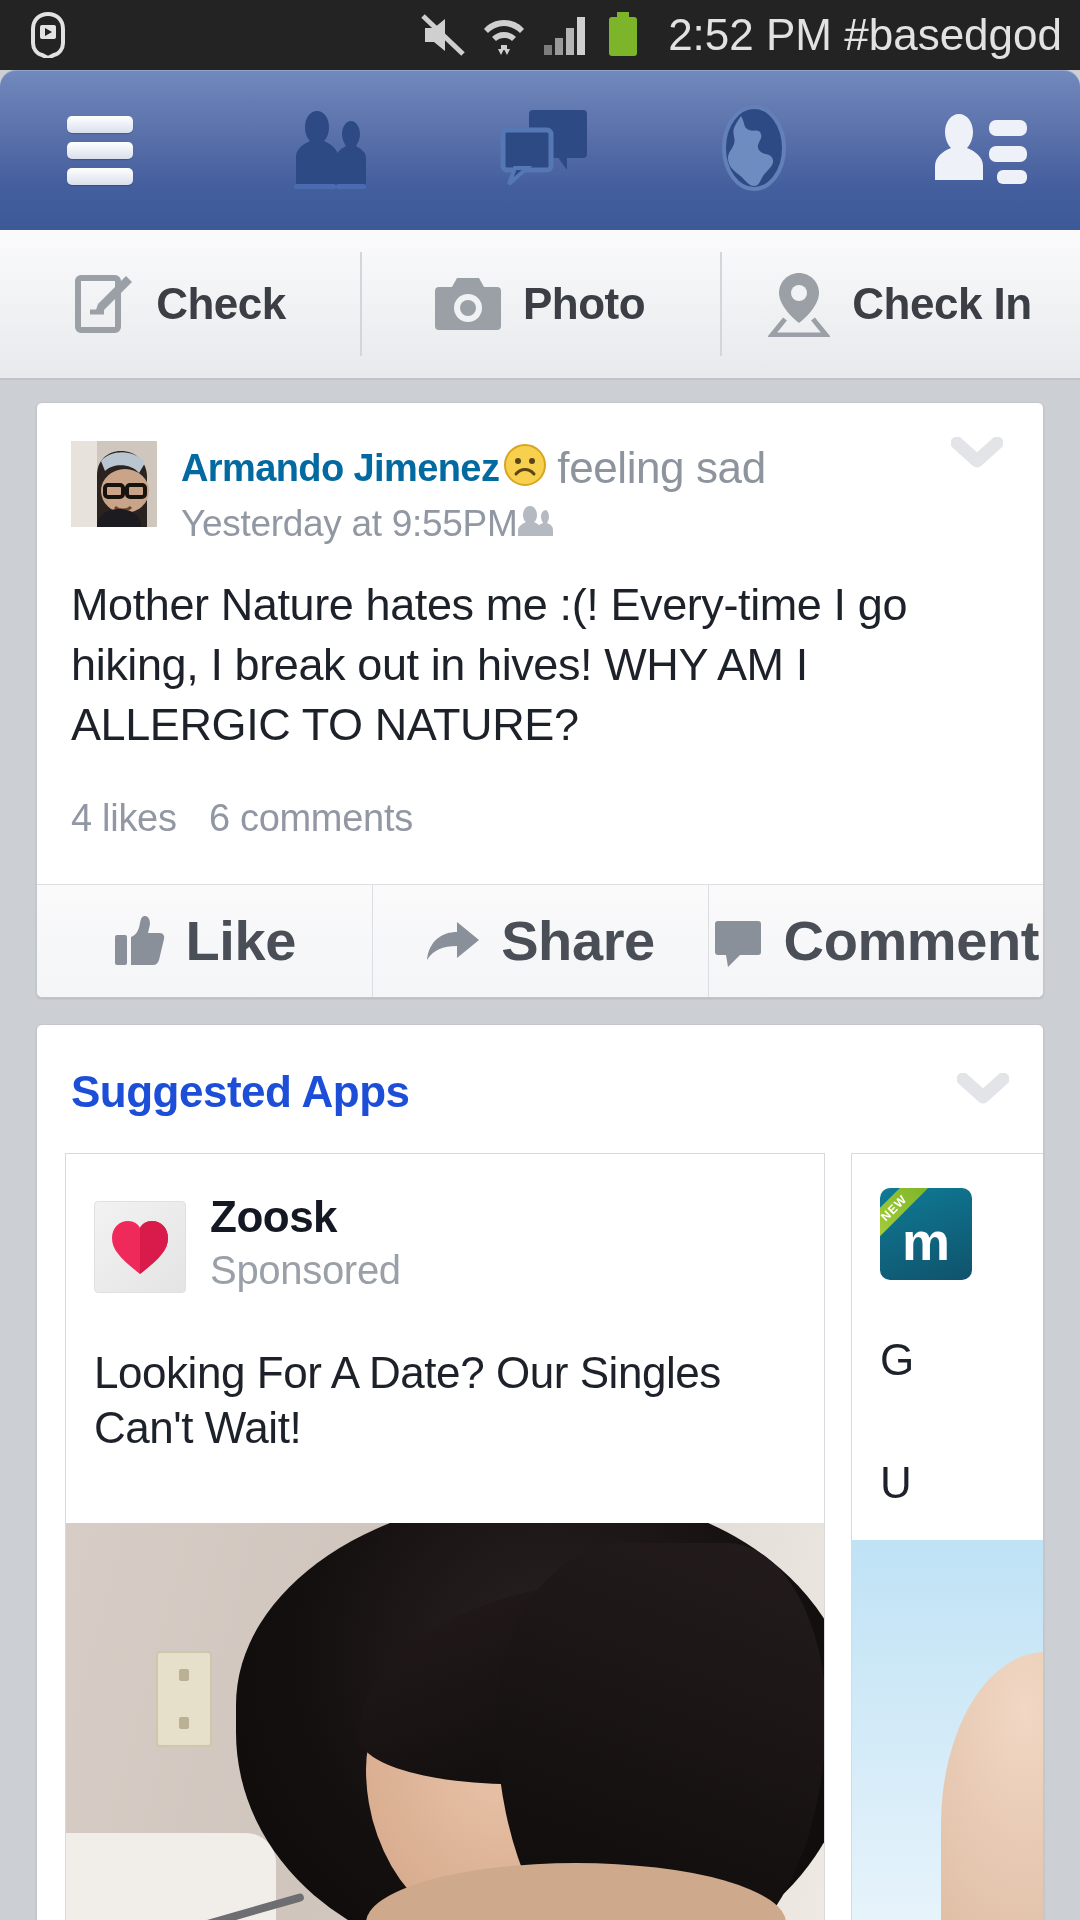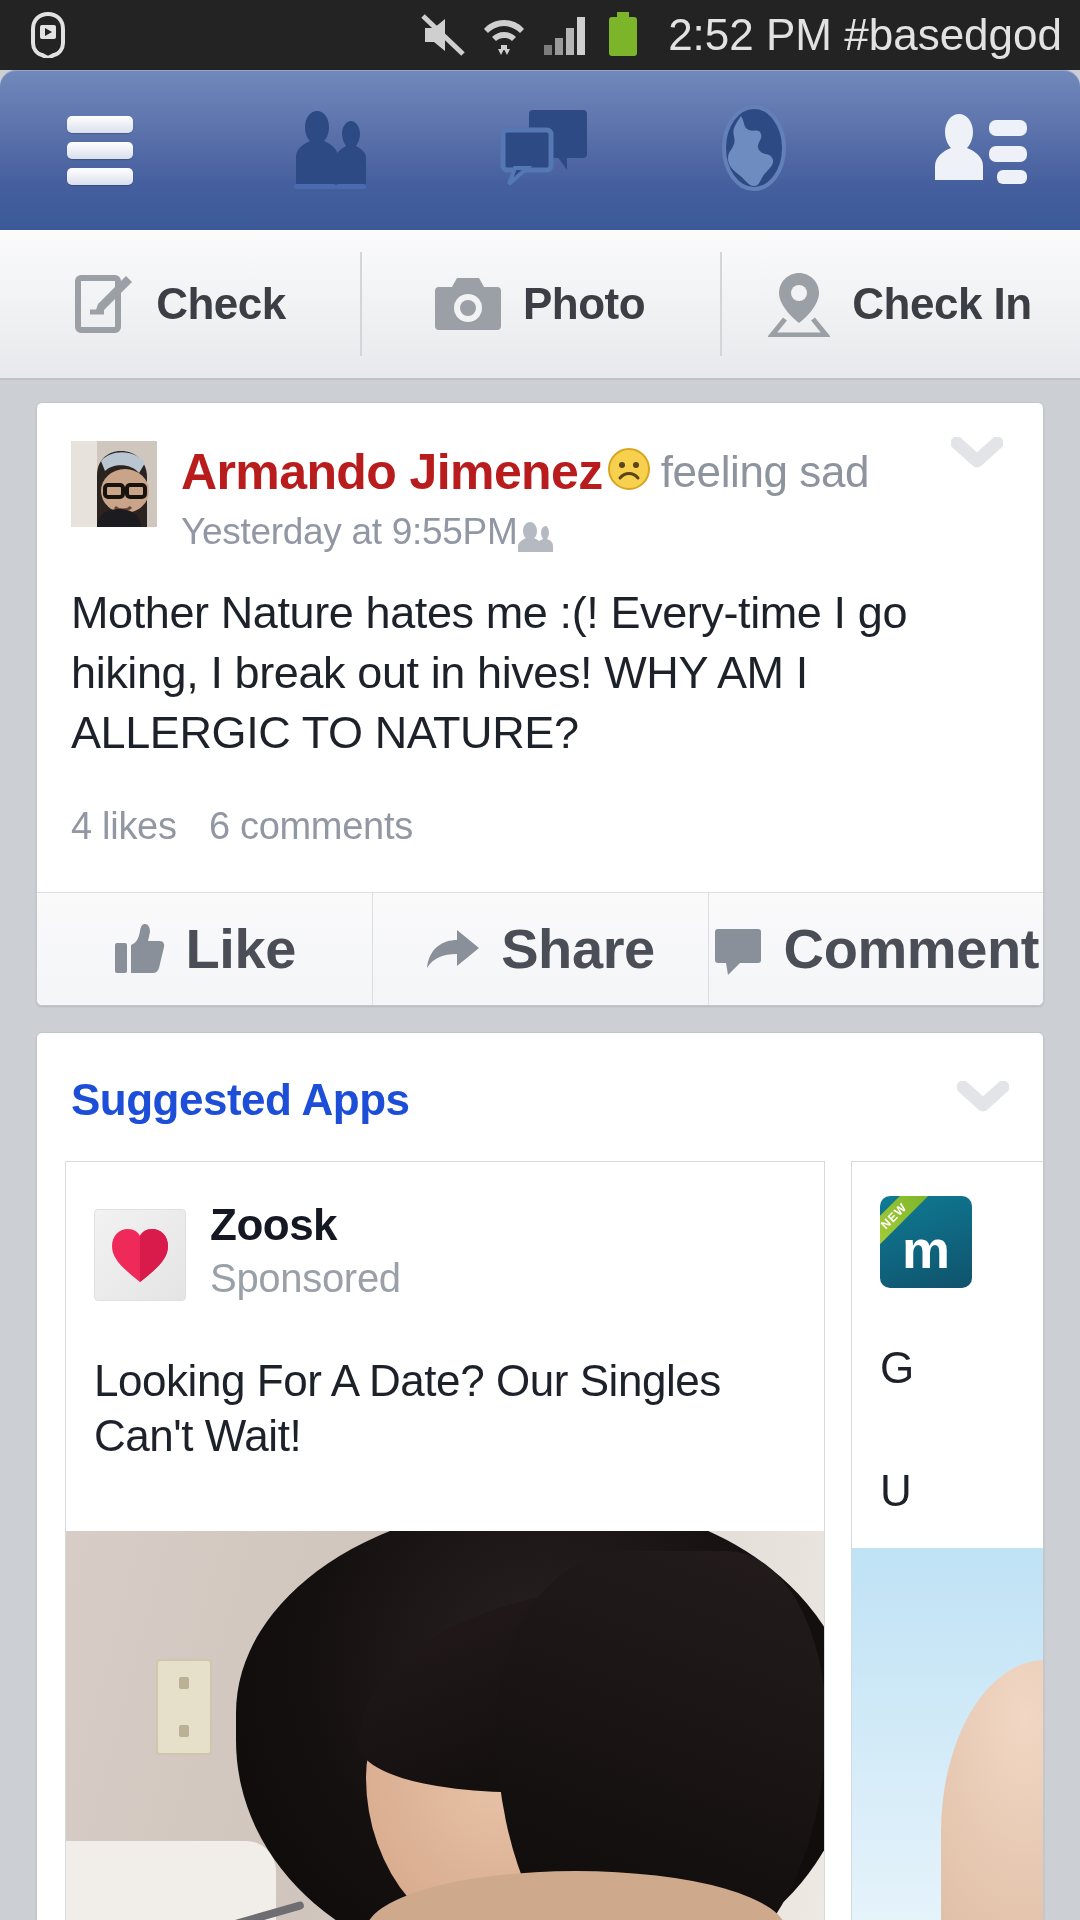--- a/index.html
+++ b/index.html
@@ -81,24 +81,24 @@
 
   
   .post-head{ display:flex; padding:38px 34px 0 34px; position:relative; }
   .avatar{
     width:86px; height:86px; flex:none;
     border-radius:2px; overflow:hidden;
     background:#b9a99a; position:relative;
   }
   .post-head-txt{ padding-left:24px; padding-top:2px; }
   .name-line{ display:flex; align-items:center; flex-wrap:wrap; }
-  .pname{ font-size:50px; font-weight:bold; color:#b91c1c; letter-spacing:-.6px; }
+  .pname{ font-size:38px; font-weight:bold; color:#0369a1; letter-spacing:-.6px; }
   .feeling{ font-size:44px; color:#8d949e; letter-spacing:-.4px; padding-left:6px;}
   .emoji{ font-size:40px; line-height:1; padding:0 4px; }
-  .meta-line{ display:flex; align-items:flex-end; padding-top:10px; }
+  .meta-line{ display:flex; align-items:flex-start; padding-top:10px; }
   .meta{ font-size:37px; color:#9197a3; letter-spacing:-.3px; }
   .chev{
     position:absolute; right:40px; top:34px;
   }
 
   .post-body{
     padding:30px 34px 0 34px;
     font-size:45px; line-height:1.33; color:#1d2129; letter-spacing:-.4px;
   }
   .post-stats{

